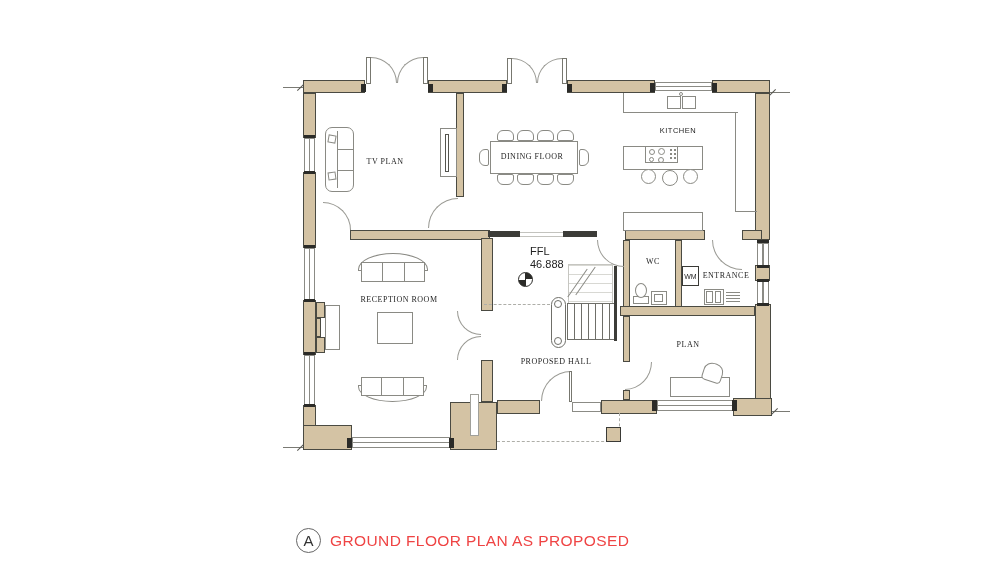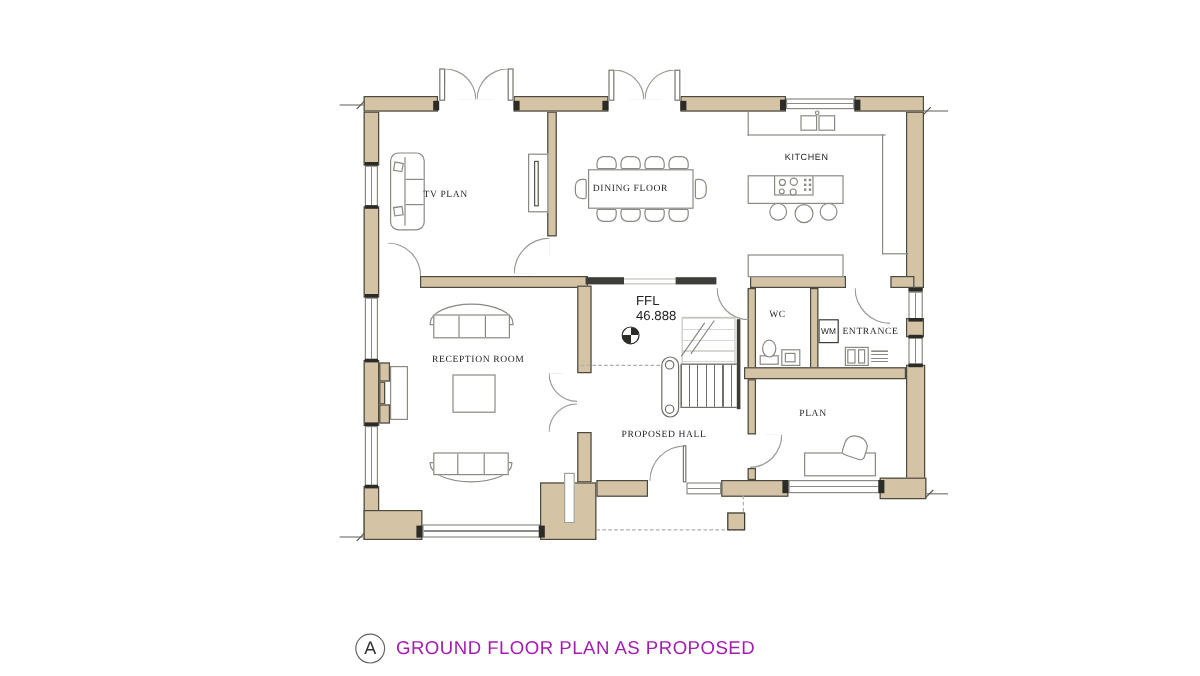--- a/index.html
+++ b/index.html
@@ -13,34 +13,34 @@
   .win-v{position:absolute;background:linear-gradient(90deg,#fff 0 44%,#8b8b85 44% 56%,#fff 56%);border:1px solid #8b8b85;box-sizing:border-box;}
   .furn{position:absolute;border:1px solid #8a8a84;background:#fff;box-sizing:border-box;}
   .fline{position:absolute;background:#8a8a84;}
   .arc{position:absolute;box-sizing:border-box;border:0 solid #9a9a94;}
   .arc-bl{border-top-right-radius:100% 100%;border-top-width:1px;border-right-width:1px;}
   .arc-br{border-top-left-radius:100% 100%;border-top-width:1px;border-left-width:1px;}
   .arc-tl{border-bottom-right-radius:100% 100%;border-bottom-width:1px;border-right-width:1px;}
   .arc-tr{border-bottom-left-radius:100% 100%;border-bottom-width:1px;border-left-width:1px;}
   .leaf{position:absolute;background:#fff;border:1px solid #77776f;box-sizing:border-box;}
   .label{position:absolute;font-family:"Liberation Serif",serif;font-size:8px;letter-spacing:.5px;
-         color:#1f1f1f;white-space:nowrap;}
+         color:#1f1f1f;text-align:center;white-space:nowrap;}
   .label-sans{font-family:"Liberation Sans",sans-serif;font-size:7.5px;letter-spacing:.5px;}
   .dash-h{position:absolute;border-top:1px dashed #aeaea8;}
   .dash-v{position:absolute;border-left:1px dashed #aeaea8;}
   .tickline{position:absolute;background:#7a7a74;height:1px;}
   .tickdiag{position:absolute;width:1px;height:9px;background:#55554f;transform:rotate(45deg);}
   .circle{border-radius:50%;}
   #ffl-text{position:absolute;font-size:11px;line-height:13px;color:#222;font-family:"Liberation Sans",sans-serif;}
   #level-marker{position:absolute;width:13px;height:13px;border:1px solid #2b2b28;border-radius:50%;
     background:conic-gradient(#2b2b28 0 25%,#fff 25% 50%,#2b2b28 50% 75%,#fff 75% 100%);}
   #titlebar{position:absolute;left:296px;top:528px;display:flex;align-items:center;}
   #title-circle{width:25px;height:25px;border:1.5px solid #666;border-radius:50%;display:flex;
     align-items:center;justify-content:center;font-size:15px;color:#333;box-sizing:border-box;}
-  #title-text{margin-left:9px;font-size:15.5px;letter-spacing:.4px;color:#a21caf;}
+  #title-text{margin-left:9px;font-size:15.5px;letter-spacing:.4px;color:#ef4444;}
   .treads{position:absolute;background:repeating-linear-gradient(90deg,#6f6f69 0 1px,transparent 1px 7px);
     border-top:1px solid #6f6f69;border-bottom:1px solid #6f6f69;box-sizing:border-box;}
   .ghost{position:absolute;border:1px solid #c6c6c1;box-sizing:border-box;
     background:repeating-linear-gradient(180deg,#d8d8d3 0 1px,transparent 1px 9px);}
   .hatch-h{position:absolute;background:repeating-linear-gradient(180deg,#8a8a84 0 1px,transparent 1px 3px);}
 </style>
 </head>
 <body>
 
 <div id="canvas">

